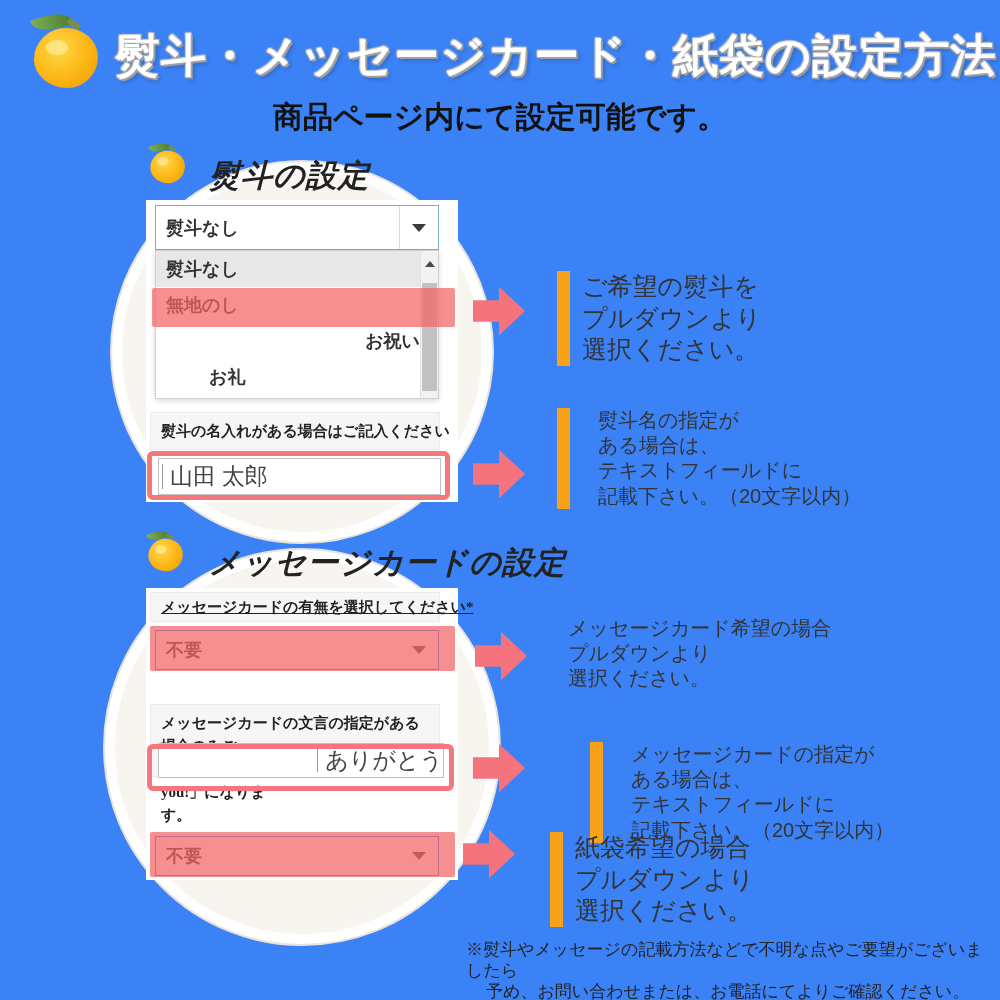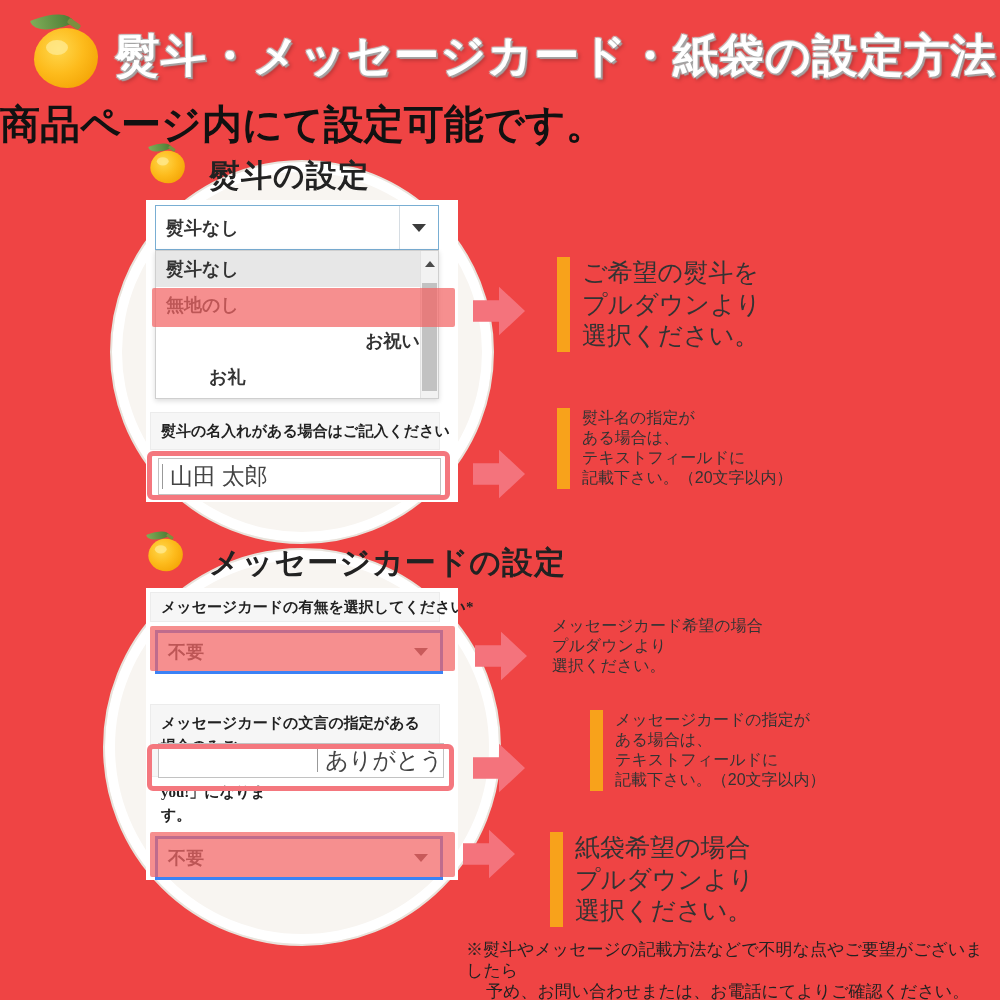--- a/index.html
+++ b/index.html
@@ -1,16 +1,16 @@
 <!DOCTYPE html>
 <html><head>
 <meta charset="utf-8">
 <style>
   html,body{margin:0;padding:0;background:#fff;}
-  .canvas{position:relative;width:1000px;height:1000px;background:#ef4444;overflow:hidden;
+  .canvas{position:relative;width:1000px;height:1000px;background:#3b82f6;overflow:hidden;
           font-family:"Liberation Sans",sans-serif;}
   
   .circle{position:absolute;border-radius:50%;background:#f8f5f1;border:2px solid #e8e3dc;
           box-shadow:inset 0 0 0 10px #fff;}
   .c1{left:110px;top:160px;width:380px;height:380px;}
   .c2{left:103px;top:548px;width:394px;height:394px;}
   .panel{position:absolute;background:#fff;}
   .p1{left:146px;top:200px;width:312px;height:302px;}
   .p2{left:146px;top:588px;width:312px;height:292px;}
 
@@ -25,26 +25,26 @@
         background:linear-gradient(100deg,#7fae59,#4c7a33);border-radius:4% 100% 10% 100%;
         transform:rotate(-22deg);}
   .mikan .stem{position:absolute;left:41px;top:13px;width:14px;height:6px;background:#7c8f3f;
         border-radius:2px;transform:rotate(35deg);}
   .mikan.small{transform:scale(.54);transform-origin:top left;}
 
   .title{position:absolute;left:115px;top:26px;width:870px;text-align:center;white-space:nowrap;
          font-weight:700;font-size:45px;letter-spacing:1px;color:#fff;
          text-shadow:2px 2px 1px #a3a3a3,-1px -1px 1px #cccccc,1px -1px 1px #bdbdbd,
                      -1px 1px 1px #bdbdbd,3px 3px 4px rgba(0,0,0,.28);}
-  .subtitle{position:absolute;left:0;top:97px;width:1000px;
-            font-weight:600;font-size:40px;color:#111;}
-  .h2{position:absolute;font-weight:600;font-size:31px;color:#222;letter-spacing:1px;white-space:nowrap;}
-
-  
-  .sel{position:absolute;background:#fff;border:3px solid #3b82f6;z-index:3;}
+  .subtitle{position:absolute;left:0;top:97px;width:1000px;text-align:center;
+            font-weight:600;font-size:30px;color:#111;}
+  .h2{position:absolute;font-weight:600;font-size:31px;color:#222;letter-spacing:1px;white-space:nowrap;font-style:italic;}
+
+  
+  .sel{position:absolute;background:#fff;border:1px solid #3b82f6;z-index:3;}
   .sel.focus{border:1px solid #79aed3;}
   .sel .val{position:absolute;left:10px;top:50%;transform:translateY(-50%);
             font-family:"Liberation Serif",serif;font-weight:600;font-size:18px;color:#333;white-space:nowrap;}
   .sel .dd{position:absolute;right:0;top:0;bottom:0;width:38px;display:flex;align-items:center;
            justify-content:center;}
   .sel .dd.bordered{border-left:1px solid #d6dde3;}
   .tri{width:0;height:0;border-left:7px solid transparent;border-right:7px solid transparent;
        border-top:8px solid #3c3c3c;}
   .tri.dk{border-top-color:#5c4040;}
 
@@ -72,21 +72,21 @@
   
   .lbl{position:absolute;background:#f6f6f6;border:1px solid #ececec;display:flex;align-items:center;
        padding:0 10px;font-family:"Liberation Serif",serif;font-weight:600;font-size:15px;color:#222;
        z-index:3;white-space:nowrap;}
   .lbl.multi{display:block;padding:7px 10px;line-height:23px;white-space:normal;}
 
   
   .callout{position:absolute;display:flex;align-items:stretch;z-index:6;}
   .cbar{width:13px;background:#f8a21b;margin-right:12px;flex:none;}
   .ctext{font-size:25px;line-height:1.26;color:#333;font-weight:500;white-space:nowrap;}
-  .ctext.sz24{font-size:16px;}
+  .ctext.sz24{font-size:20px;margin-left:16px;}
   .ctext span{display:block;}
 
   .arrow{position:absolute;width:52px;height:54px;background:#f4737c;z-index:6;
          clip-path:polygon(0 30%,50% 30%,50% 5%,100% 50%,50% 95%,50% 70%,0 70%);}
 
   .footer{position:absolute;left:466px;top:939px;font-size:17px;line-height:21px;color:#222;}
   .footer .l2{padding-left:20px;}
 </style>
 </head>
 <body>
@@ -138,21 +138,21 @@
     <div class="sbar">
       <div class="sbtn">
         <div class="up"></div>
       </div>
       <div class="sthumb"></div>
     </div>
   </div>
   <div class="hl" style="left:152px;top:288px;width:303px;height:39px;"></div>
 
   <div class="arrow" style="left:473px;top:284px;"></div>
-  <div class="callout" style="left:557px;top:257px;justify-content:center;">
+  <div class="callout" style="left:557px;top:271px;justify-content:center;">
     <div class="cbar"></div>
     <div class="ctext">
       <span>ご希望の熨斗を</span>
       <span>プルダウンより</span>
       <span>選択ください。</span>
     </div>
   </div>
 
   <div class="lbl" style="left:150px;top:412px;width:268px;height:36px;">熨斗の名入れがある場合はご記入ください</div>
   <div class="frame" style="left:147px;top:451px;width:293px;height:39px;"></div>
@@ -173,21 +173,21 @@
   </div>
 
   <div class="mikan small" style="left:144px;top:528px;">
     <div class="leaf"></div>
     <div class="stem"></div>
     <div class="fruit"></div>
     <div class="shine"></div>
   </div>
   <div class="h2" style="left:209px;top:542px;">メッセージカードの設定</div>
 
-  <div class="lbl" style="left:150px;top:592px;width:268px;height:28px;">メッセージカードの有無を選択してください*</div>
+  <div class="lbl" style="left:150px;top:592px;width:268px;height:28px;text-decoration:underline;">メッセージカードの有無を選択してください*</div>
   <div class="sel" style="left:155px;top:630px;width:282px;height:38px;">
     <div class="val">不要</div>
     <div class="dd">
       <div class="tri dk"></div>
     </div>
   </div>
   <div class="hl" style="left:150px;top:626px;width:305px;height:45px;"></div>
 
   <div class="arrow" style="left:475px;top:629px;"></div>
   <div class="callout" style="left:552px;top:616px;flex-direction:column;">
@@ -204,21 +204,21 @@
     <span style="display:block;">記入ください。定型文は「Thank you!」になりま</span>
     <span style="display:block;">す。</span>
   </div>
   <div class="frame" style="left:147px;top:744px;width:297px;height:37px;"></div>
   <div class="input" style="left:158px;top:743px;width:284px;height:33px;justify-content:flex-end;">
     <div class="caret"></div>
     <div class="ival">ありがとう</div>
   </div>
 
   <div class="arrow" style="left:473px;top:741px;"></div>
-  <div class="callout" style="left:552px;top:710px;padding-left:38px;">
+  <div class="callout" style="left:552px;top:742px;padding-left:38px;">
     <div class="cbar"></div>
     <div class="ctext sz24">
       <span>メッセージカードの指定が</span>
       <span>ある場合は、</span>
       <span>テキストフィールドに</span>
       <span>記載下さい。（20文字以内）</span>
     </div>
   </div>
 
   <div class="sel" style="left:155px;top:836px;width:282px;height:38px;">

